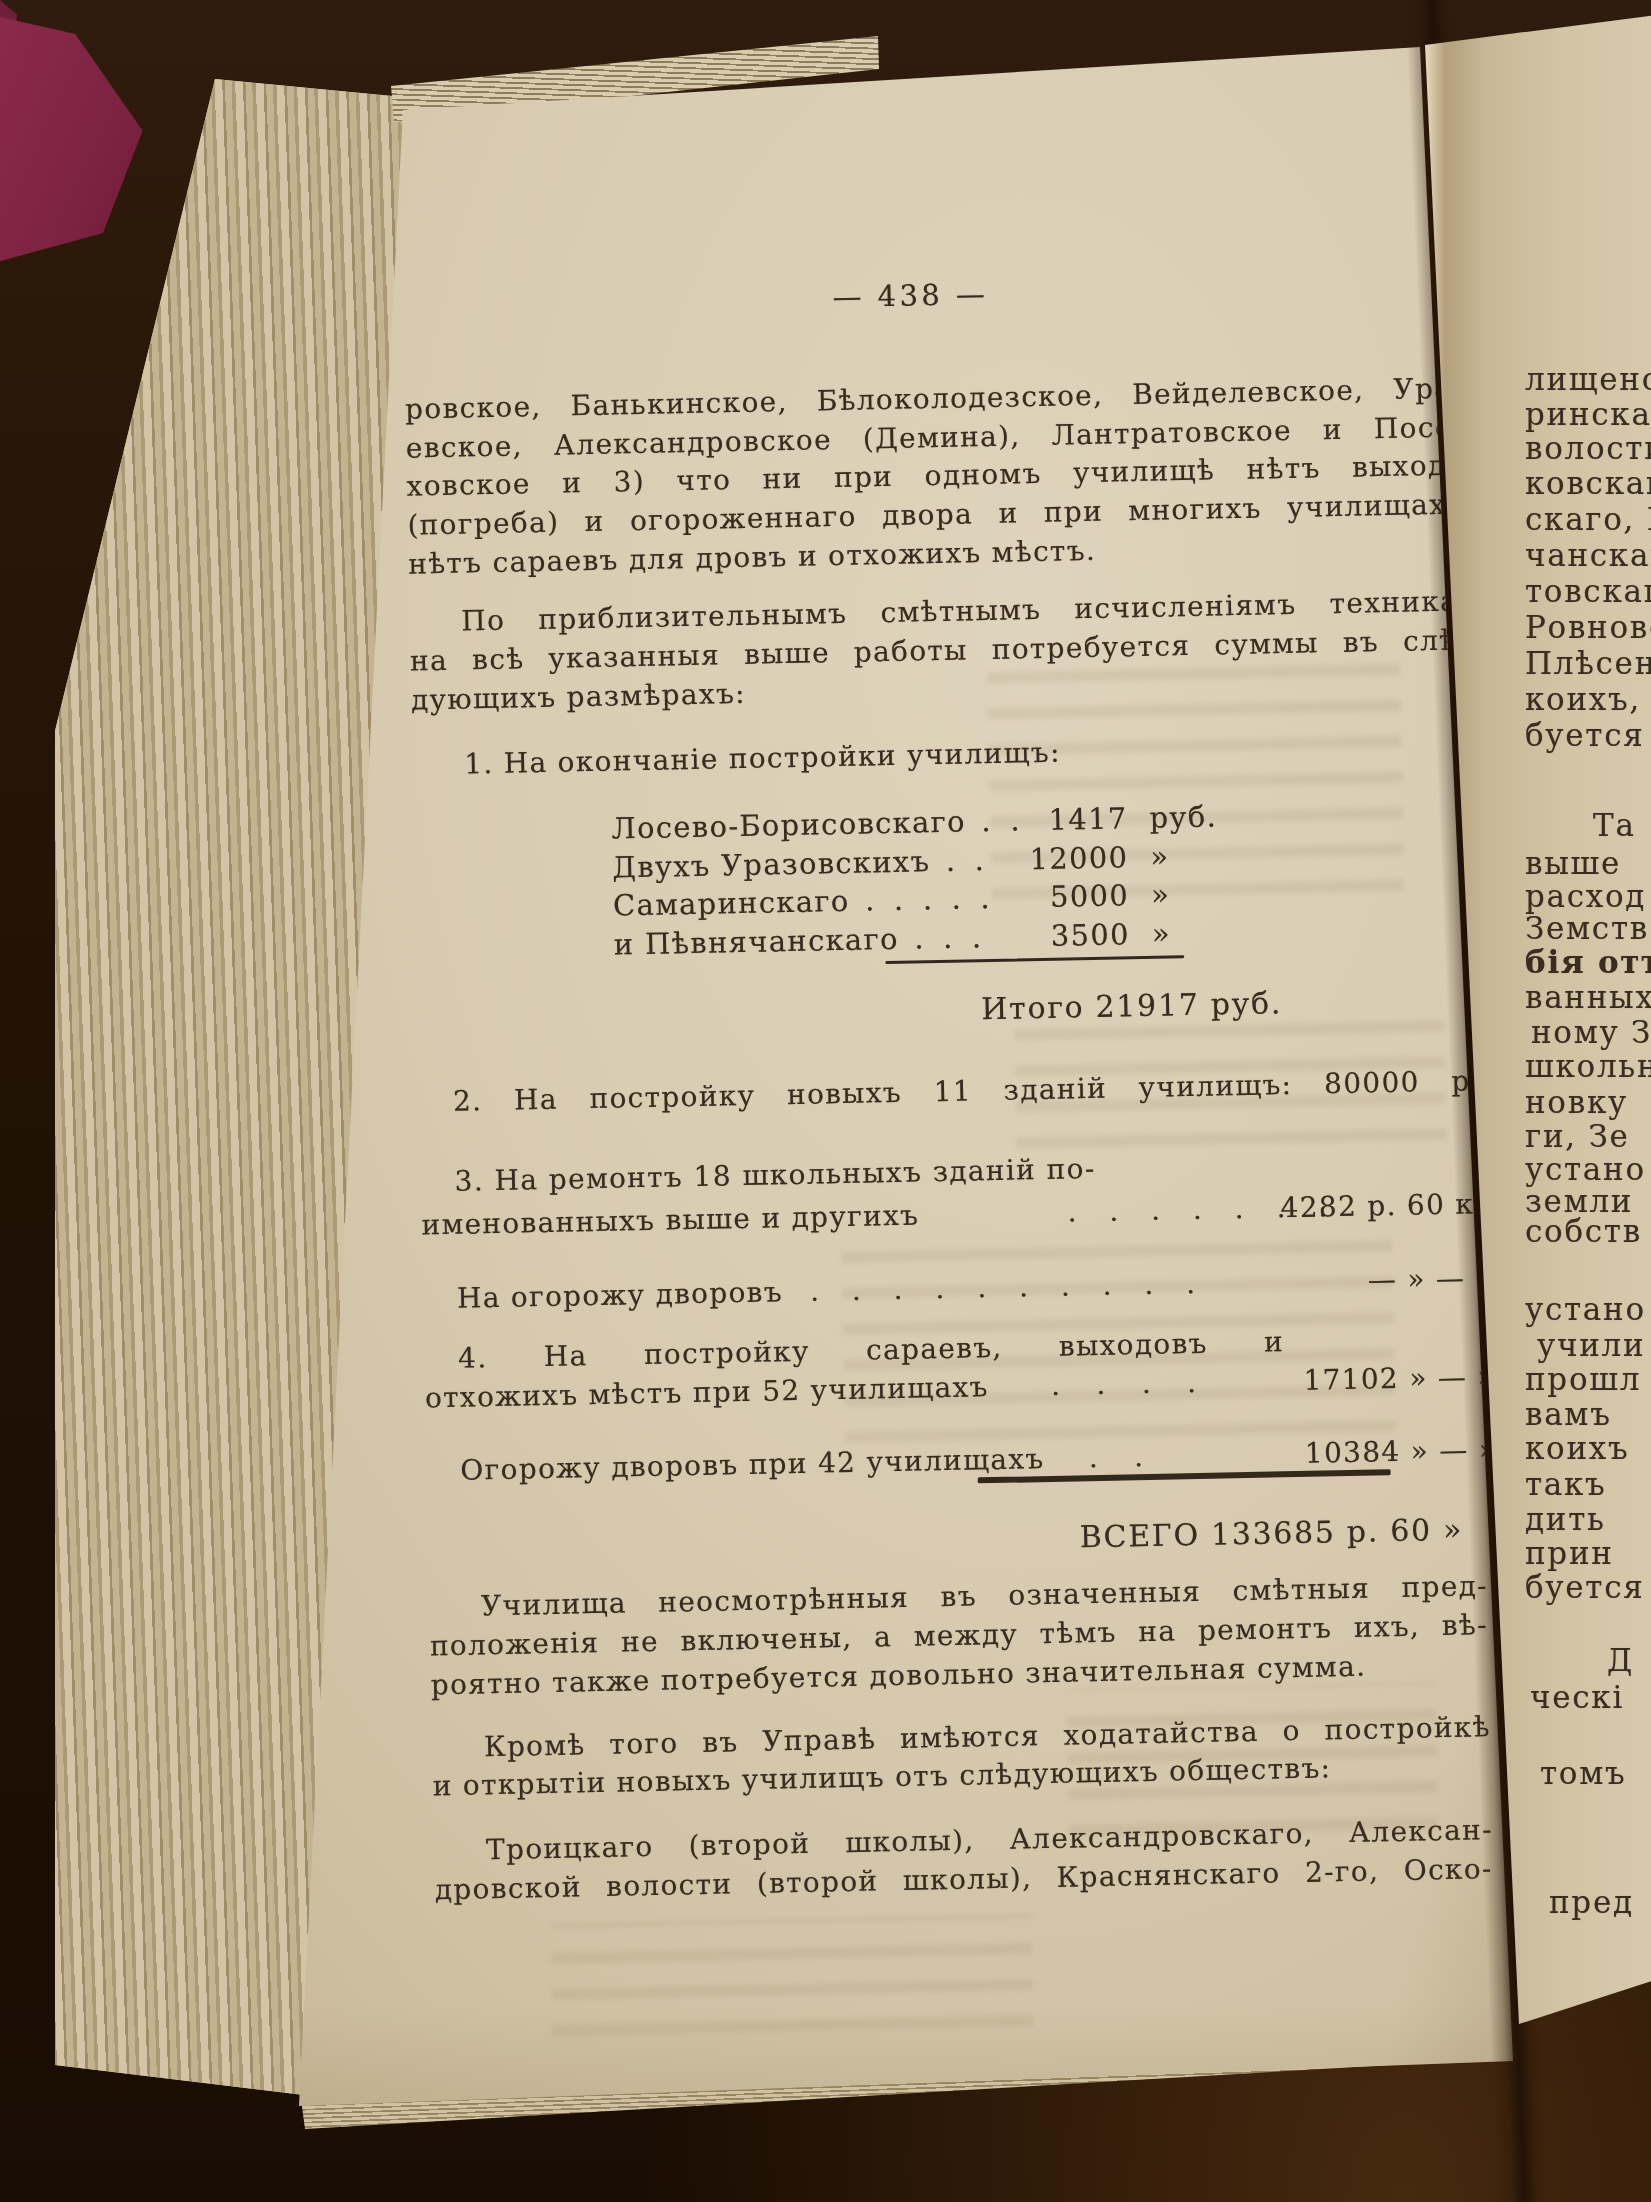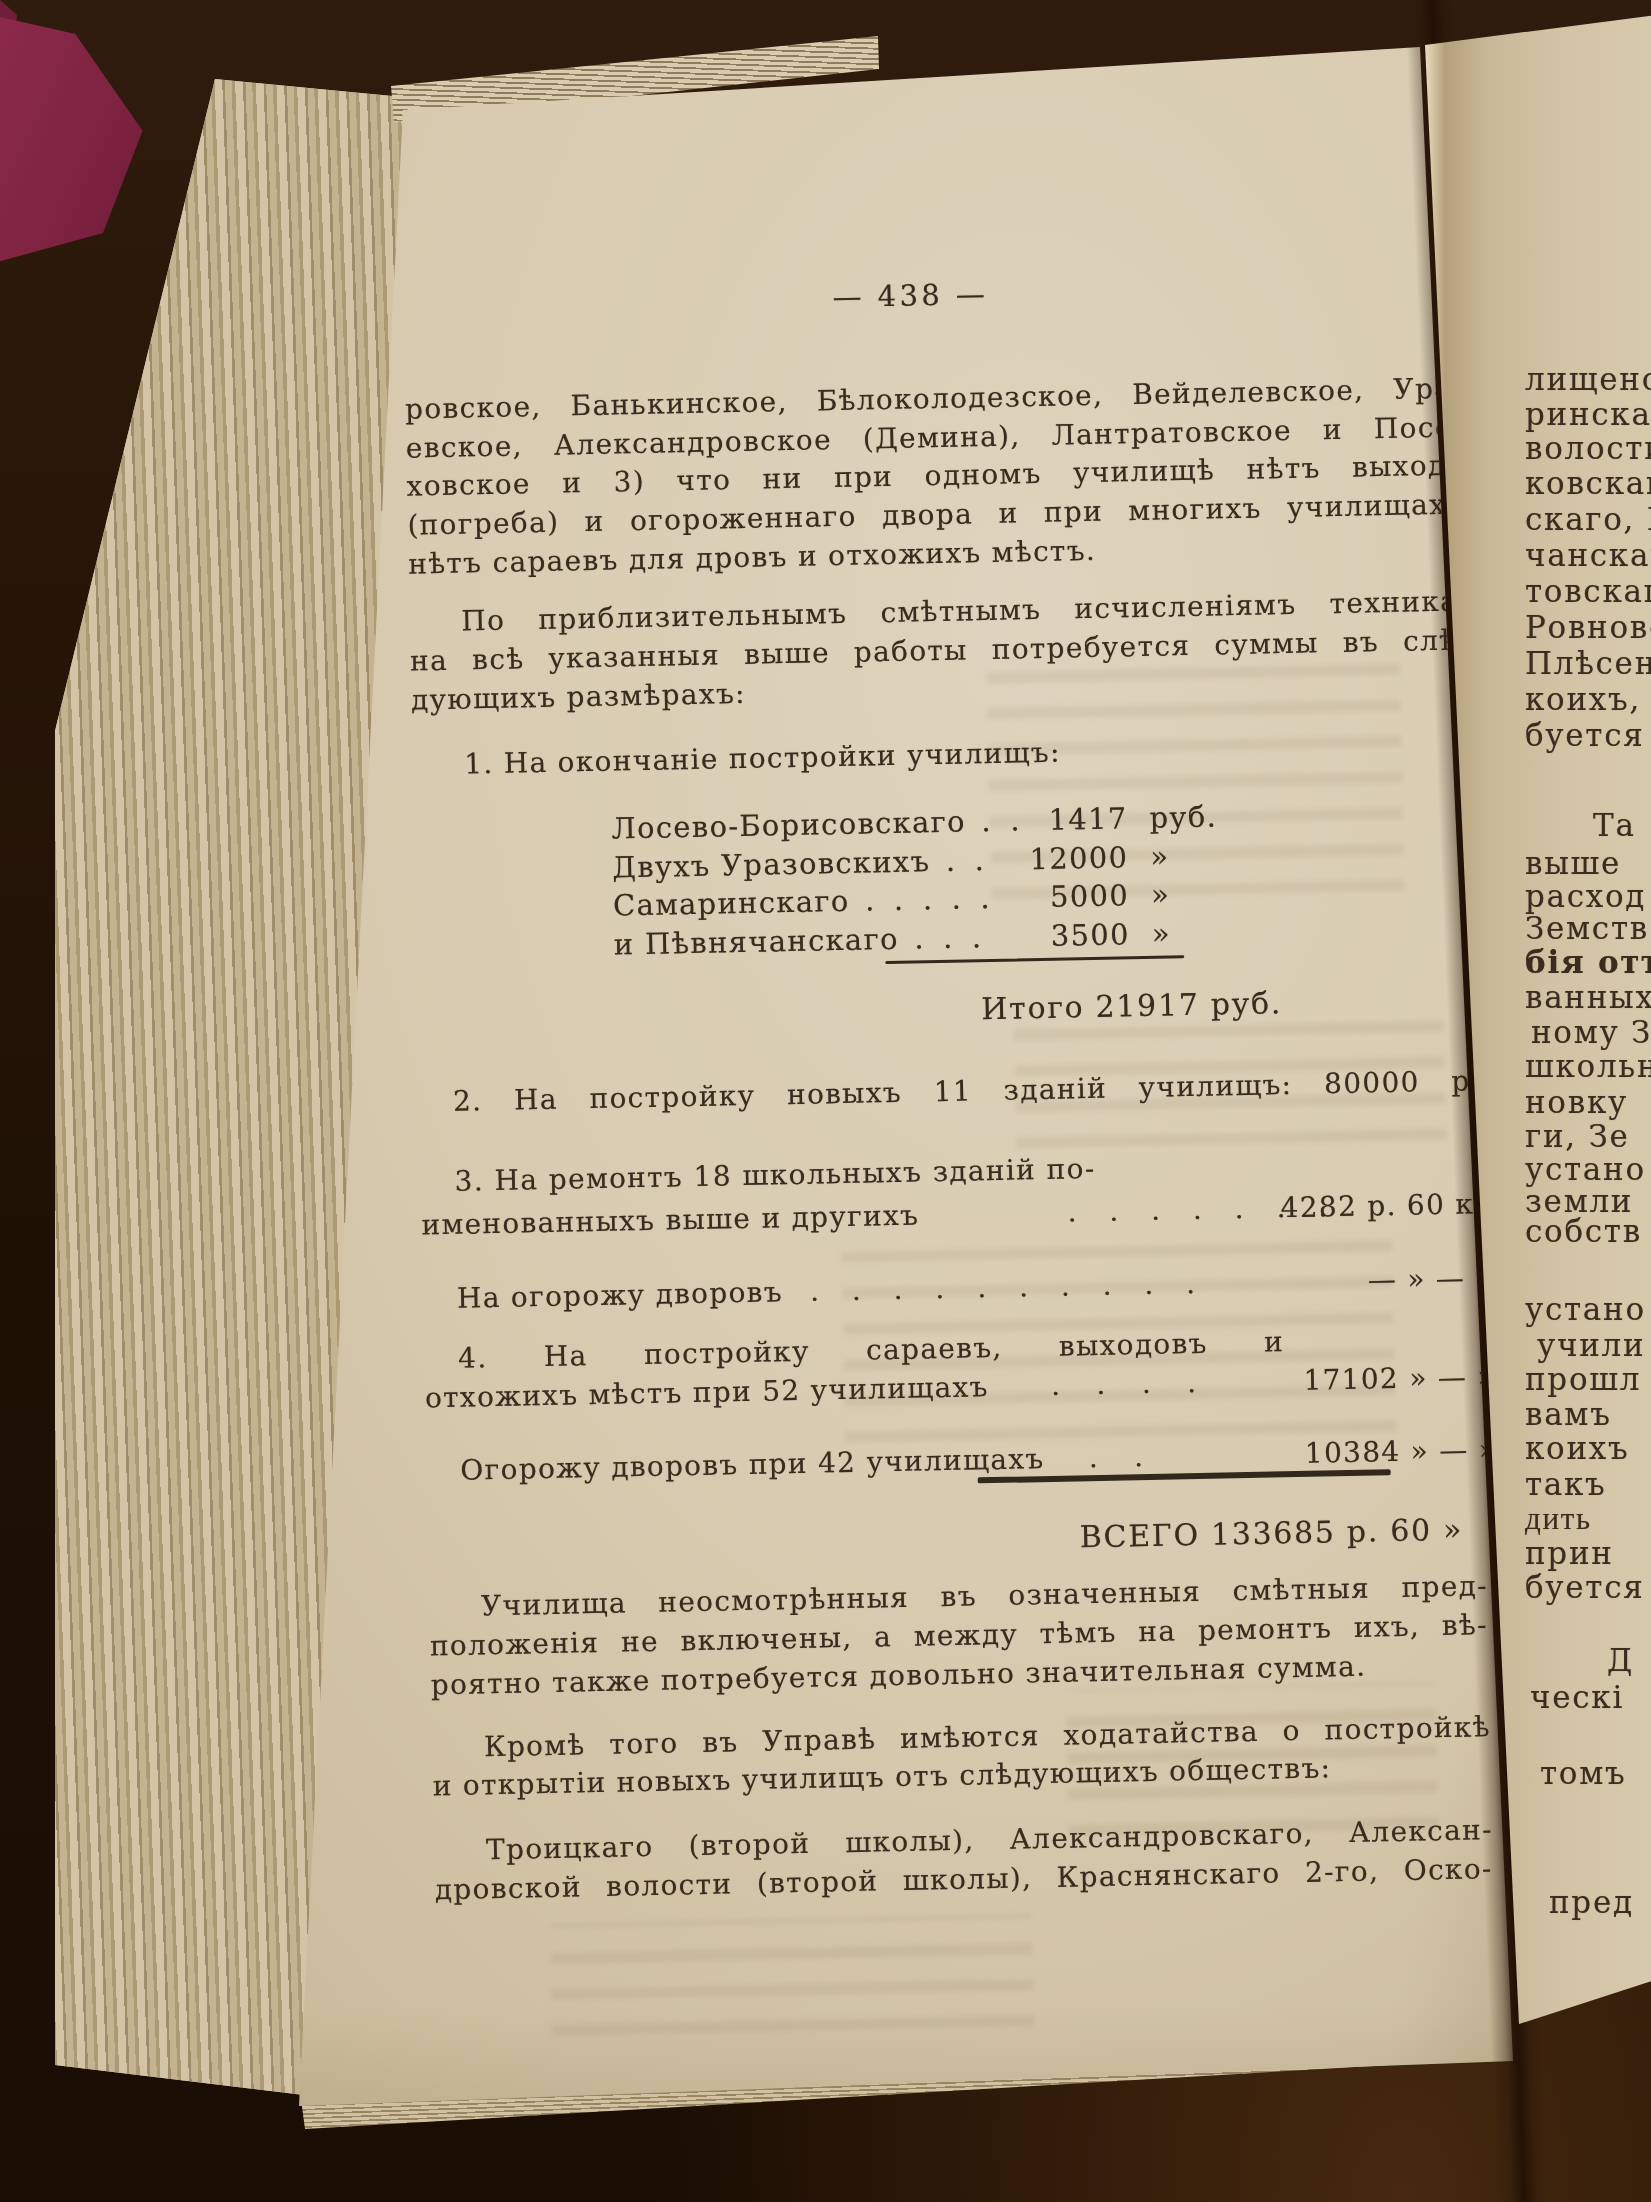--- a/index.html
+++ b/index.html
@@ -192,21 +192,21 @@
     <div class="rl" style="left:1525px;top:1118px;">ги, Зе</div>
     <div class="rl" style="left:1525px;top:1151px;">устано</div>
     <div class="rl" style="left:1525px;top:1183px;">земли</div>
     <div class="rl" style="left:1525px;top:1213px;">собств</div>
     <div class="rl" style="left:1525px;top:1291px;">устано</div>
     <div class="rl" style="left:1525px;top:1327px;margin-left:12px;">учили</div>
     <div class="rl" style="left:1525px;top:1361px;">прошл</div>
     <div class="rl" style="left:1525px;top:1396px;">вамъ</div>
     <div class="rl" style="left:1525px;top:1430px;">коихъ</div>
     <div class="rl" style="left:1525px;top:1466px;">такъ</div>
-    <div class="rl" style="left:1525px;top:1501px;font-family:Liberation Serif, serif;">дить</div>
+    <div class="rl" style="left:1525px;top:1501px;">дить</div>
     <div class="rl" style="left:1525px;top:1535px;">прин</div>
     <div class="rl" style="left:1525px;top:1569px;">буется</div>
     <div class="rl" style="left:1607px;top:1642px;">Д</div>
     <div class="rl" style="left:1530px;top:1679px;">ческі</div>
     <div class="rl" style="left:1540px;top:1755px;">томъ</div>
     <div class="rl" style="left:1549px;top:1884px;">пред</div>
   </div>
 
 </div>
 

